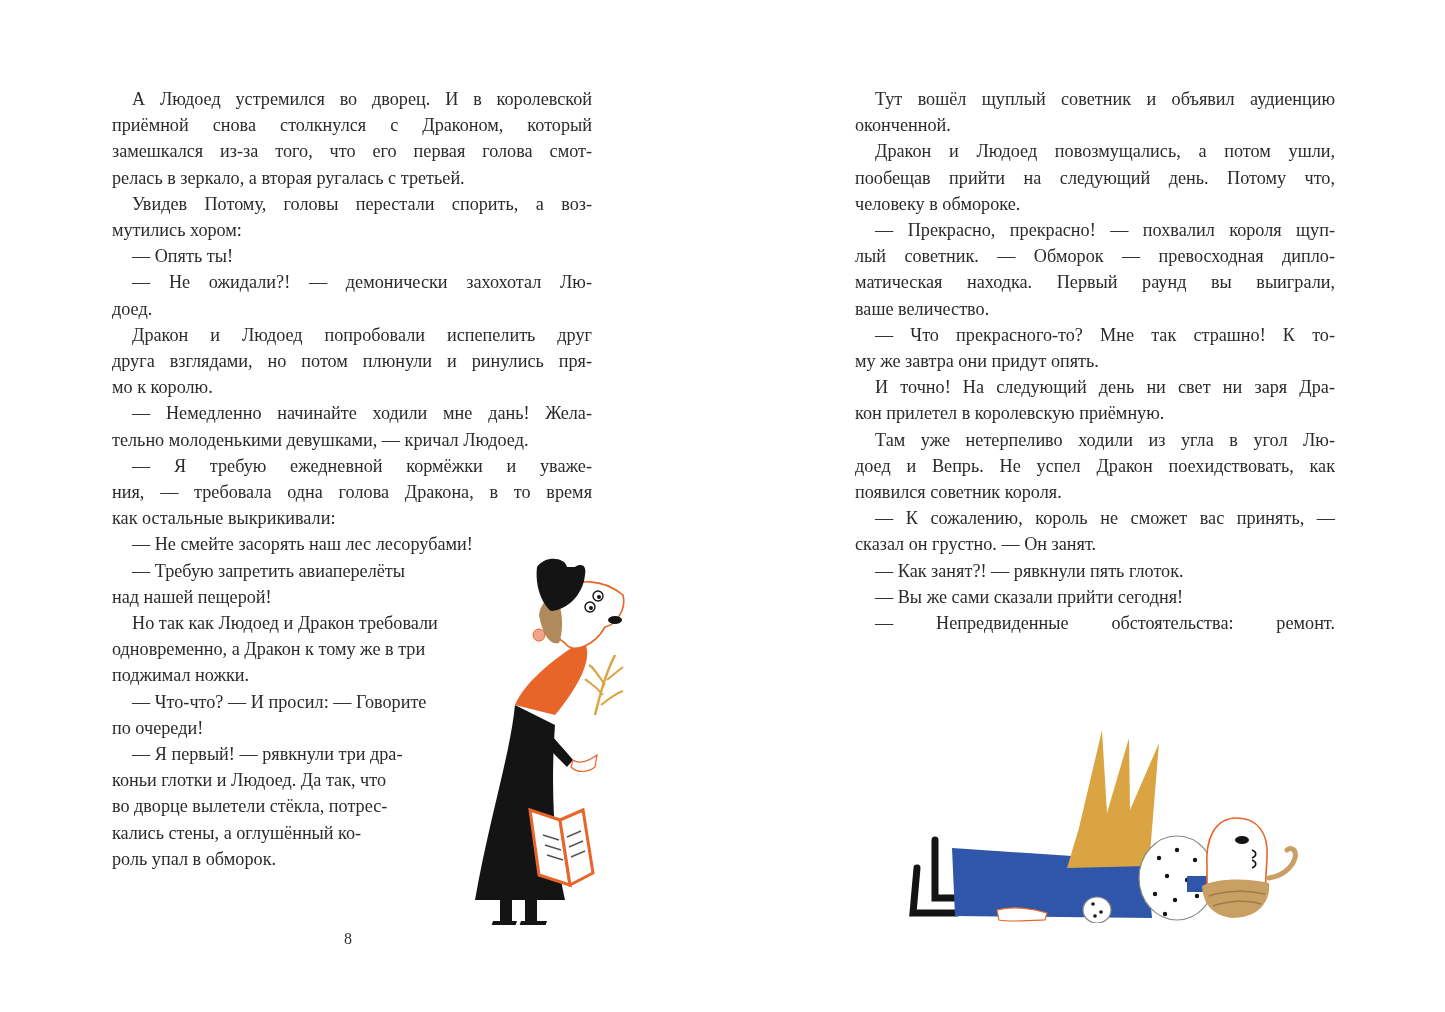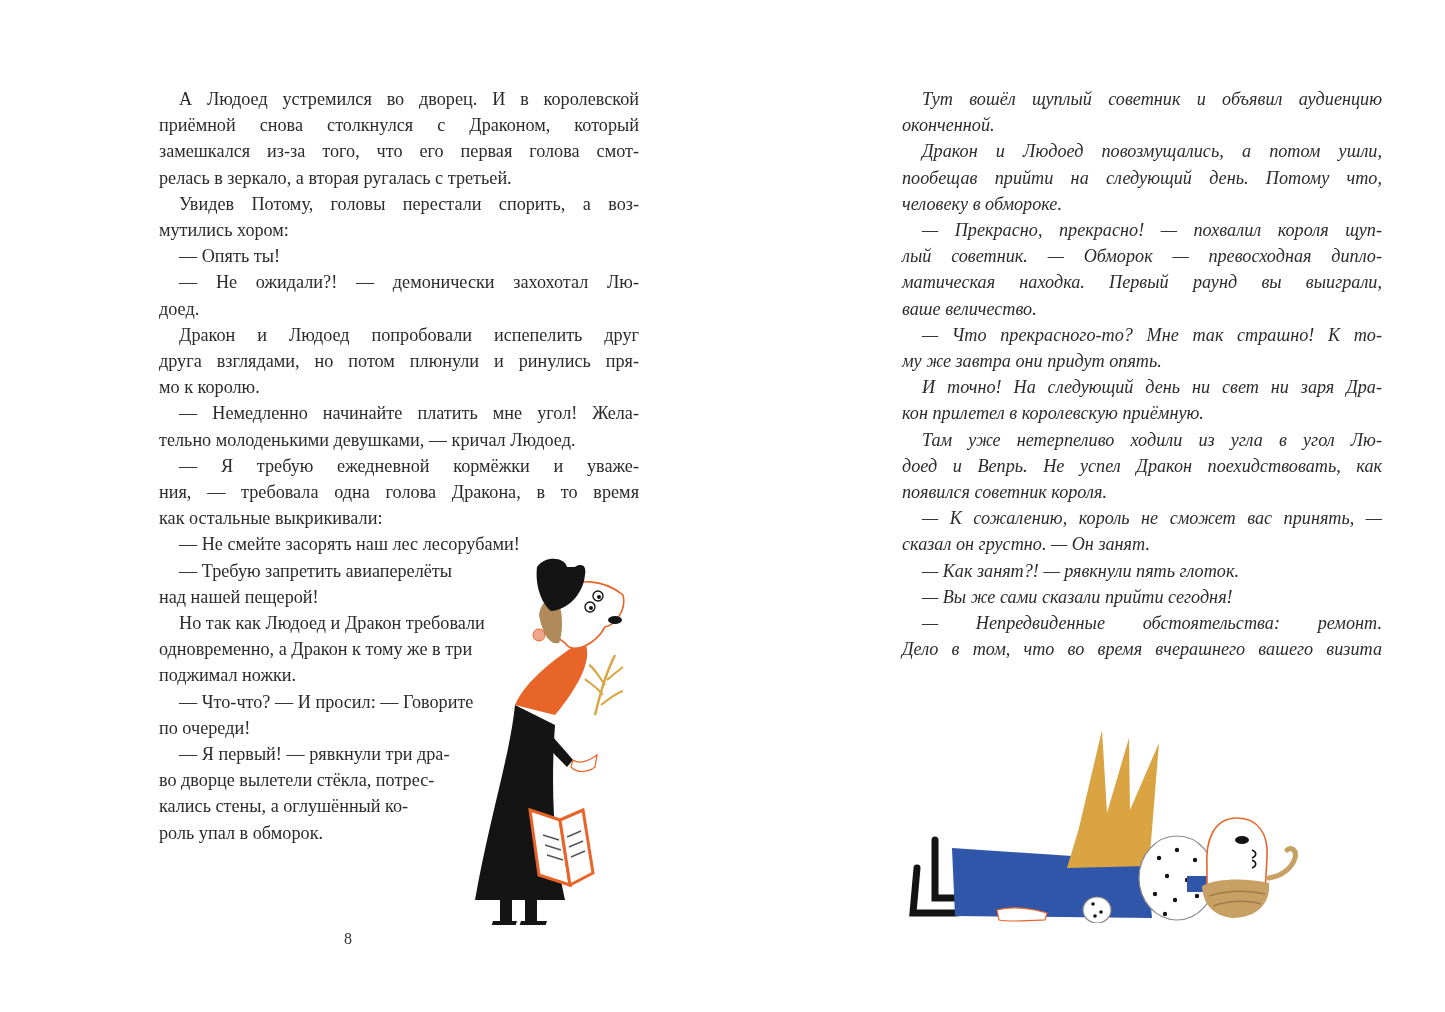--- a/index.html
+++ b/index.html
@@ -1,21 +1,21 @@
 <!DOCTYPE html>
 <html><head>
 <meta charset="utf-8">
 <style>
   html, body { margin: 0; padding: 0; background: #ffffff; }
   body { width: 1445px; height: 1012px; position: relative; overflow: hidden;
          font-family: "Liberation Serif", "DejaVu Serif", serif; color: #2b2b2b; }
   .page { position: absolute; top: 0; height: 1012px; }
   .page.left { left: 0; width: 722px; }
-  .page.right { left: 722px; width: 723px; font-style: italic; }
-  .text-block { position: absolute; font-size: 18.2px; line-height: 26.2px; margin-left: 47px; }
+  .page.right { left: 722px; width: 723px; }
+  .text-block { position: absolute; font-size: 18.2px; line-height: 26.2px; }
   .left .text-block { left: 112px; top: 86px; width: 480px; }
   .right .text-block { left: 133px; top: 86px; width: 480px; }
   .line { white-space: nowrap; display: block; text-align: justify; text-align-last: justify; }
   .line.indent { text-indent: 20px; }
   .line.last { text-align-last: left; }
   .page-number { position: absolute; left: 344px; top: 930px; font-size: 16px; color: #333; }
   .illus { position: absolute; }
   svg { display: block; }
 </style>
 </head>
@@ -28,34 +28,35 @@
       <span class="line">замешкался из-за того, что его первая голова смот-</span>
       <span class="line last">релась в зеркало, а вторая ругалась с третьей.</span>
       <span class="line indent">Увидев Потому, головы перестали спорить, а воз-</span>
       <span class="line last">мутились хором:</span>
       <span class="line indent last">— Опять ты!</span>
       <span class="line indent">— Не ожидали?! — демонически захохотал Лю-</span>
       <span class="line last">доед.</span>
       <span class="line indent">Дракон и Людоед попробовали испепелить друг</span>
       <span class="line">друга взглядами, но потом плюнули и ринулись пря-</span>
       <span class="line last">мо к королю.</span>
-      <span class="line indent">— Немедленно начинайте платить мне угол! Жела-</span>
+      <span class="line indent">— Немедленно начинайте ходили мне дань! Жела-</span>
       <span class="line last">тельно молоденькими девушками, — кричал Людоед.</span>
       <span class="line indent">— Я требую ежедневной кормёжки и уваже-</span>
       <span class="line">ния, — требовала одна голова Дракона, в то время</span>
       <span class="line last">как остальные выкрикивали:</span>
       <span class="line indent last">— Не смейте засорять наш лес лесорубами!</span>
       <span class="line indent last">— Требую запретить авиаперелёты</span>
       <span class="line last">над нашей пещерой!</span>
       <span class="line indent last">Но так как Людоед и Дракон требовали</span>
       <span class="line last">одновременно, а Дракон к тому же в три</span>
       <span class="line last">поджимал ножки.</span>
       <span class="line indent last">— Что-что? — И просил: — Говорите</span>
       <span class="line last">по очереди!</span>
       <span class="line indent last">— Я первый! — рявкнули три дра-</span>
+      <span class="line last">коньи глотки и Людоед. Да так, что</span>
       <span class="line last">во дворце вылетели стёкла, потрес-</span>
       <span class="line last">кались стены, а оглушённый ко-</span>
       <span class="line last">роль упал в обморок.</span>
     </div>
 
   <div class="illus" style="left:455px; top:555px;">
     <svg width="175" height="370" viewBox="0 0 175 370">
 
       <path d="M60 150 C 55 200, 35 260, 20 345 L 110 345 C 100 300, 95 240, 100 170 Z" fill="#141414"></path>
 
@@ -115,21 +116,20 @@
       <span class="line indent">И точно! На следующий день ни свет ни заря Дра-</span>
       <span class="line last">кон прилетел в королевскую приёмную.</span>
       <span class="line indent">Там уже нетерпеливо ходили из угла в угол Лю-</span>
       <span class="line">доед и Вепрь. Не успел Дракон поехидствовать, как</span>
       <span class="line last">появился советник короля.</span>
       <span class="line indent">— К сожалению, король не сможет вас принять, —</span>
       <span class="line last">сказал он грустно. — Он занят.</span>
       <span class="line indent last">— Как занят?! — рявкнули пять глоток.</span>
       <span class="line indent last">— Вы же сами сказали прийти сегодня!</span>
       <span class="line indent">— Непредвиденные обстоятельства: ремонт.</span>
-      <span class="line">Дело в том, что во время вчерашнего вашего визита</span>
     </div>
 
   <div class="illus" style="left:175px; top:718px;">
     <svg width="420" height="205" viewBox="0 0 420 205">
 
       <path d="M38 122 L 38 180 L 90 180" stroke="#141414" stroke-width="7" fill="none" stroke-linecap="round"></path>
       <path d="M20 150 L 16 195 L 60 195" stroke="#141414" stroke-width="7" fill="none" stroke-linecap="round"></path>
 
       <path d="M55 130 L 175 138 L 250 145 L 255 200 L 58 198 Z" fill="#2f56a8"></path>
 

